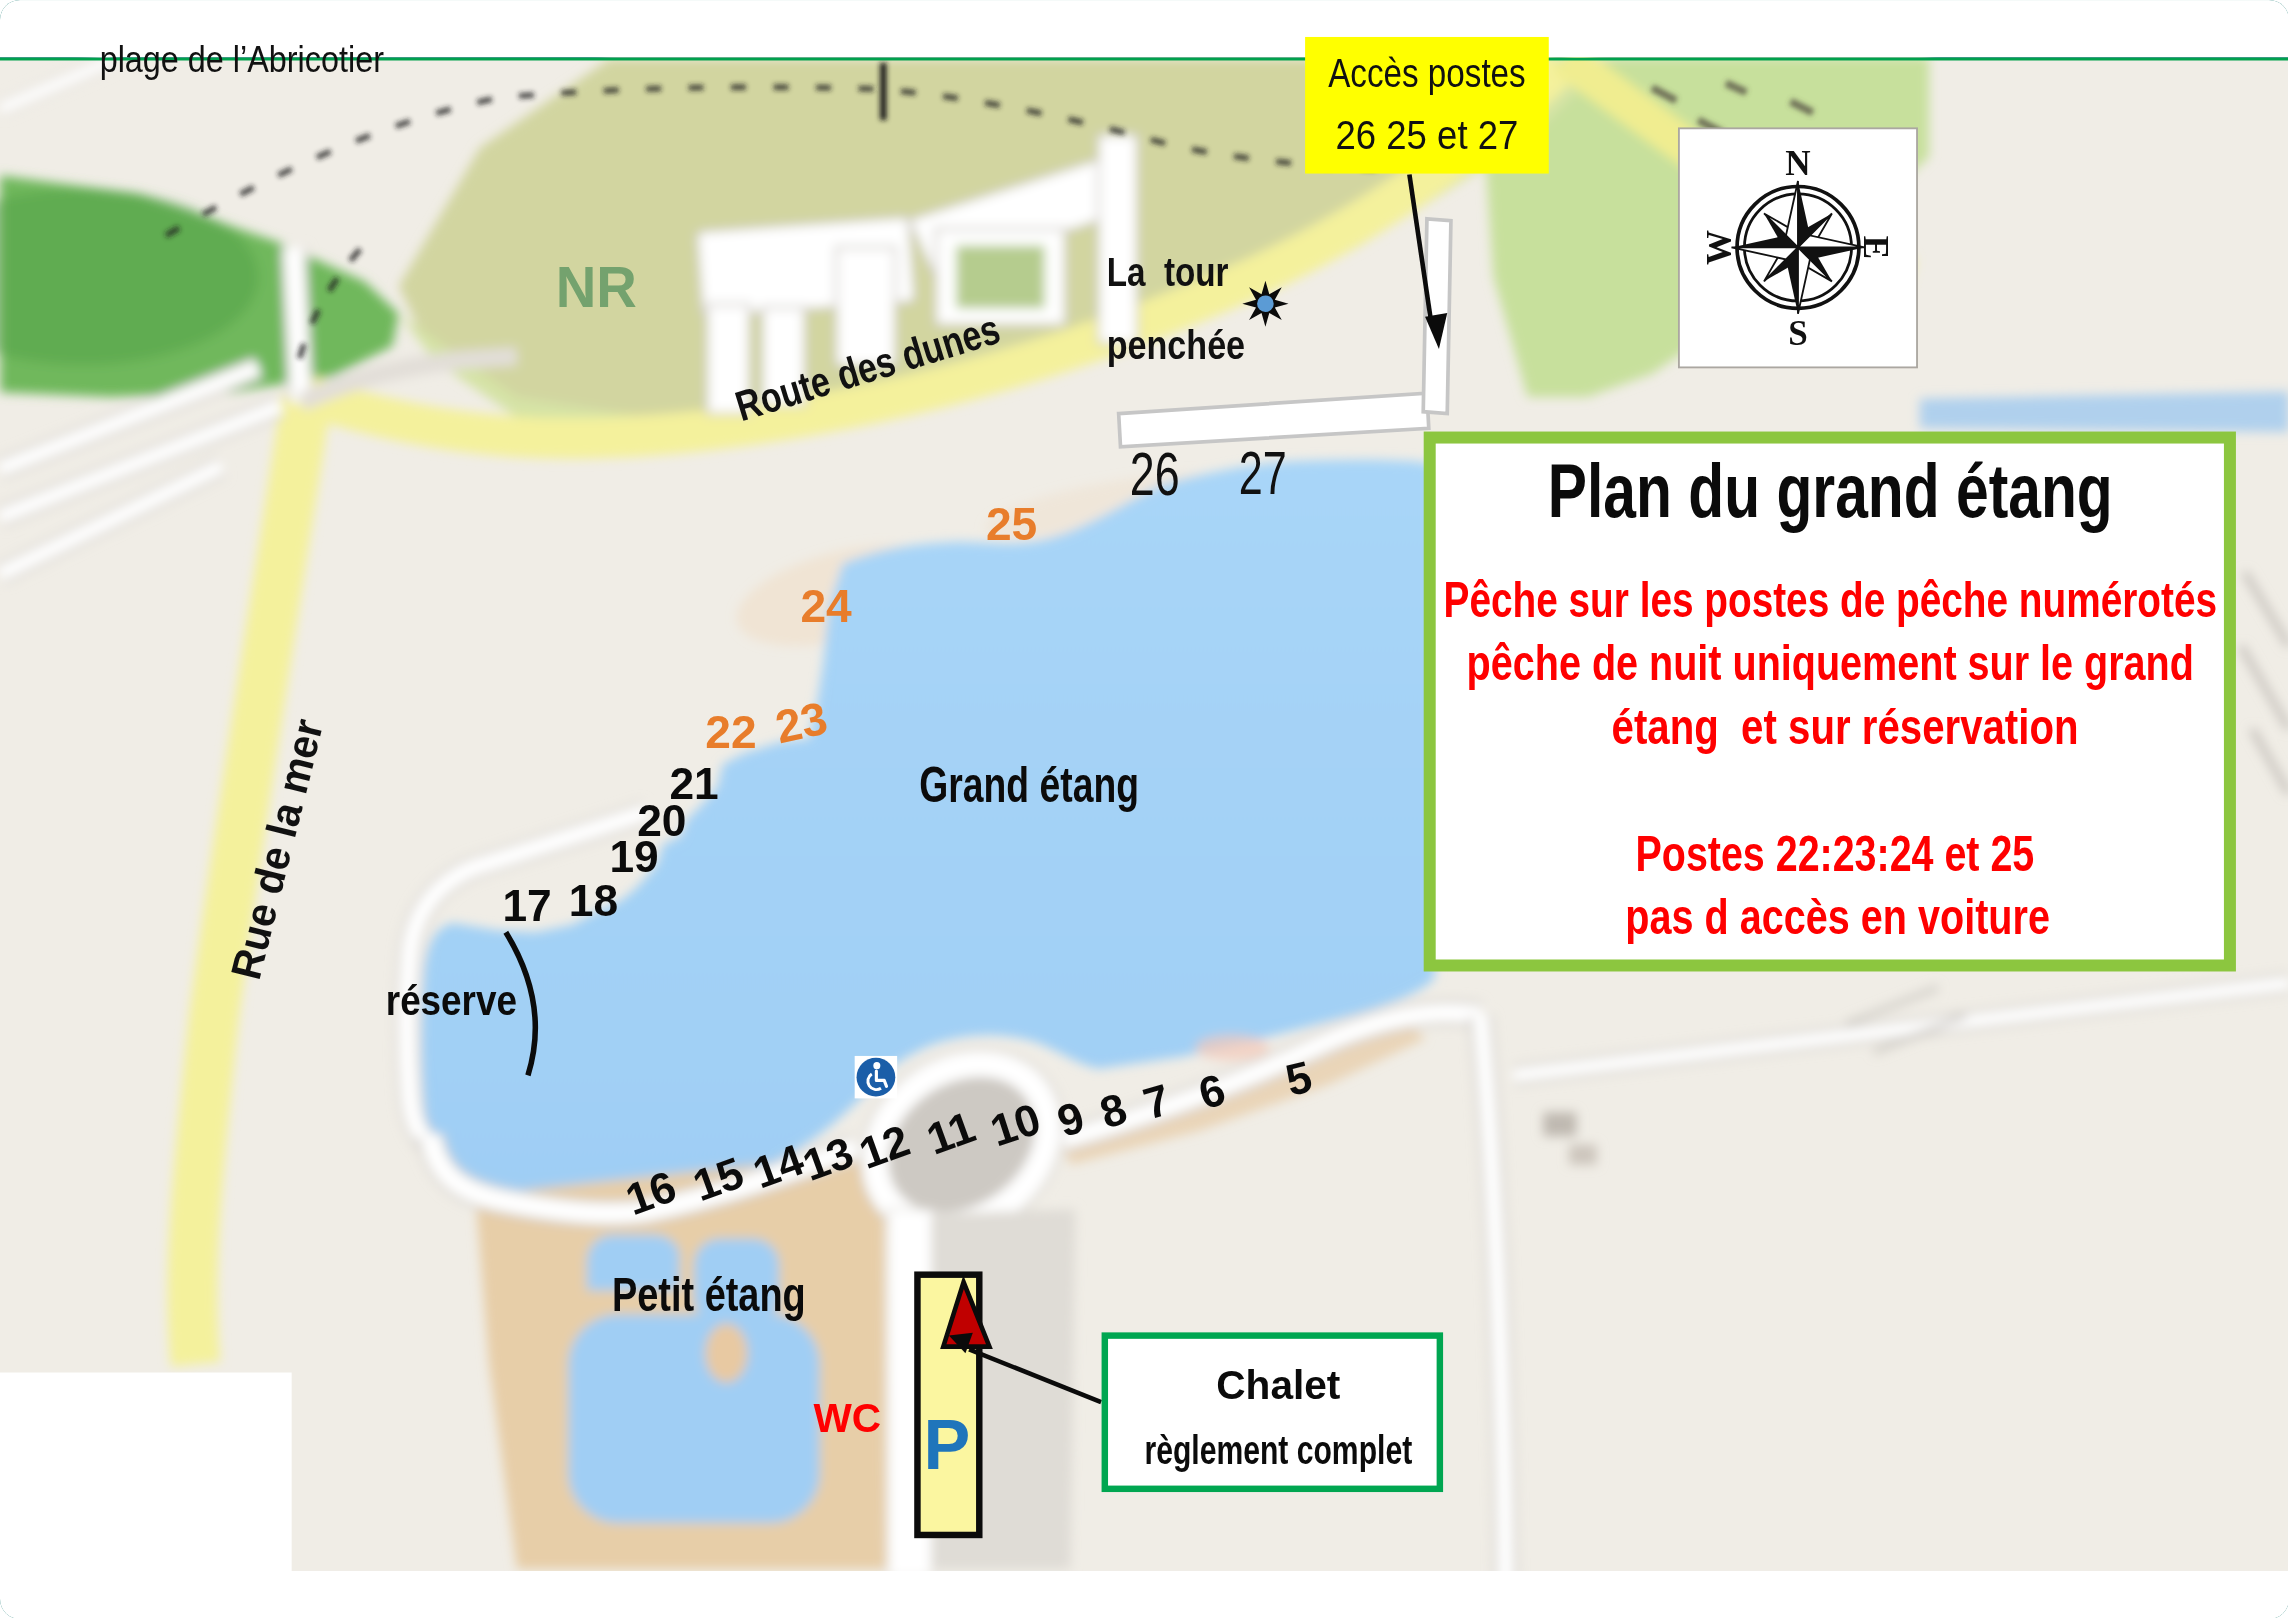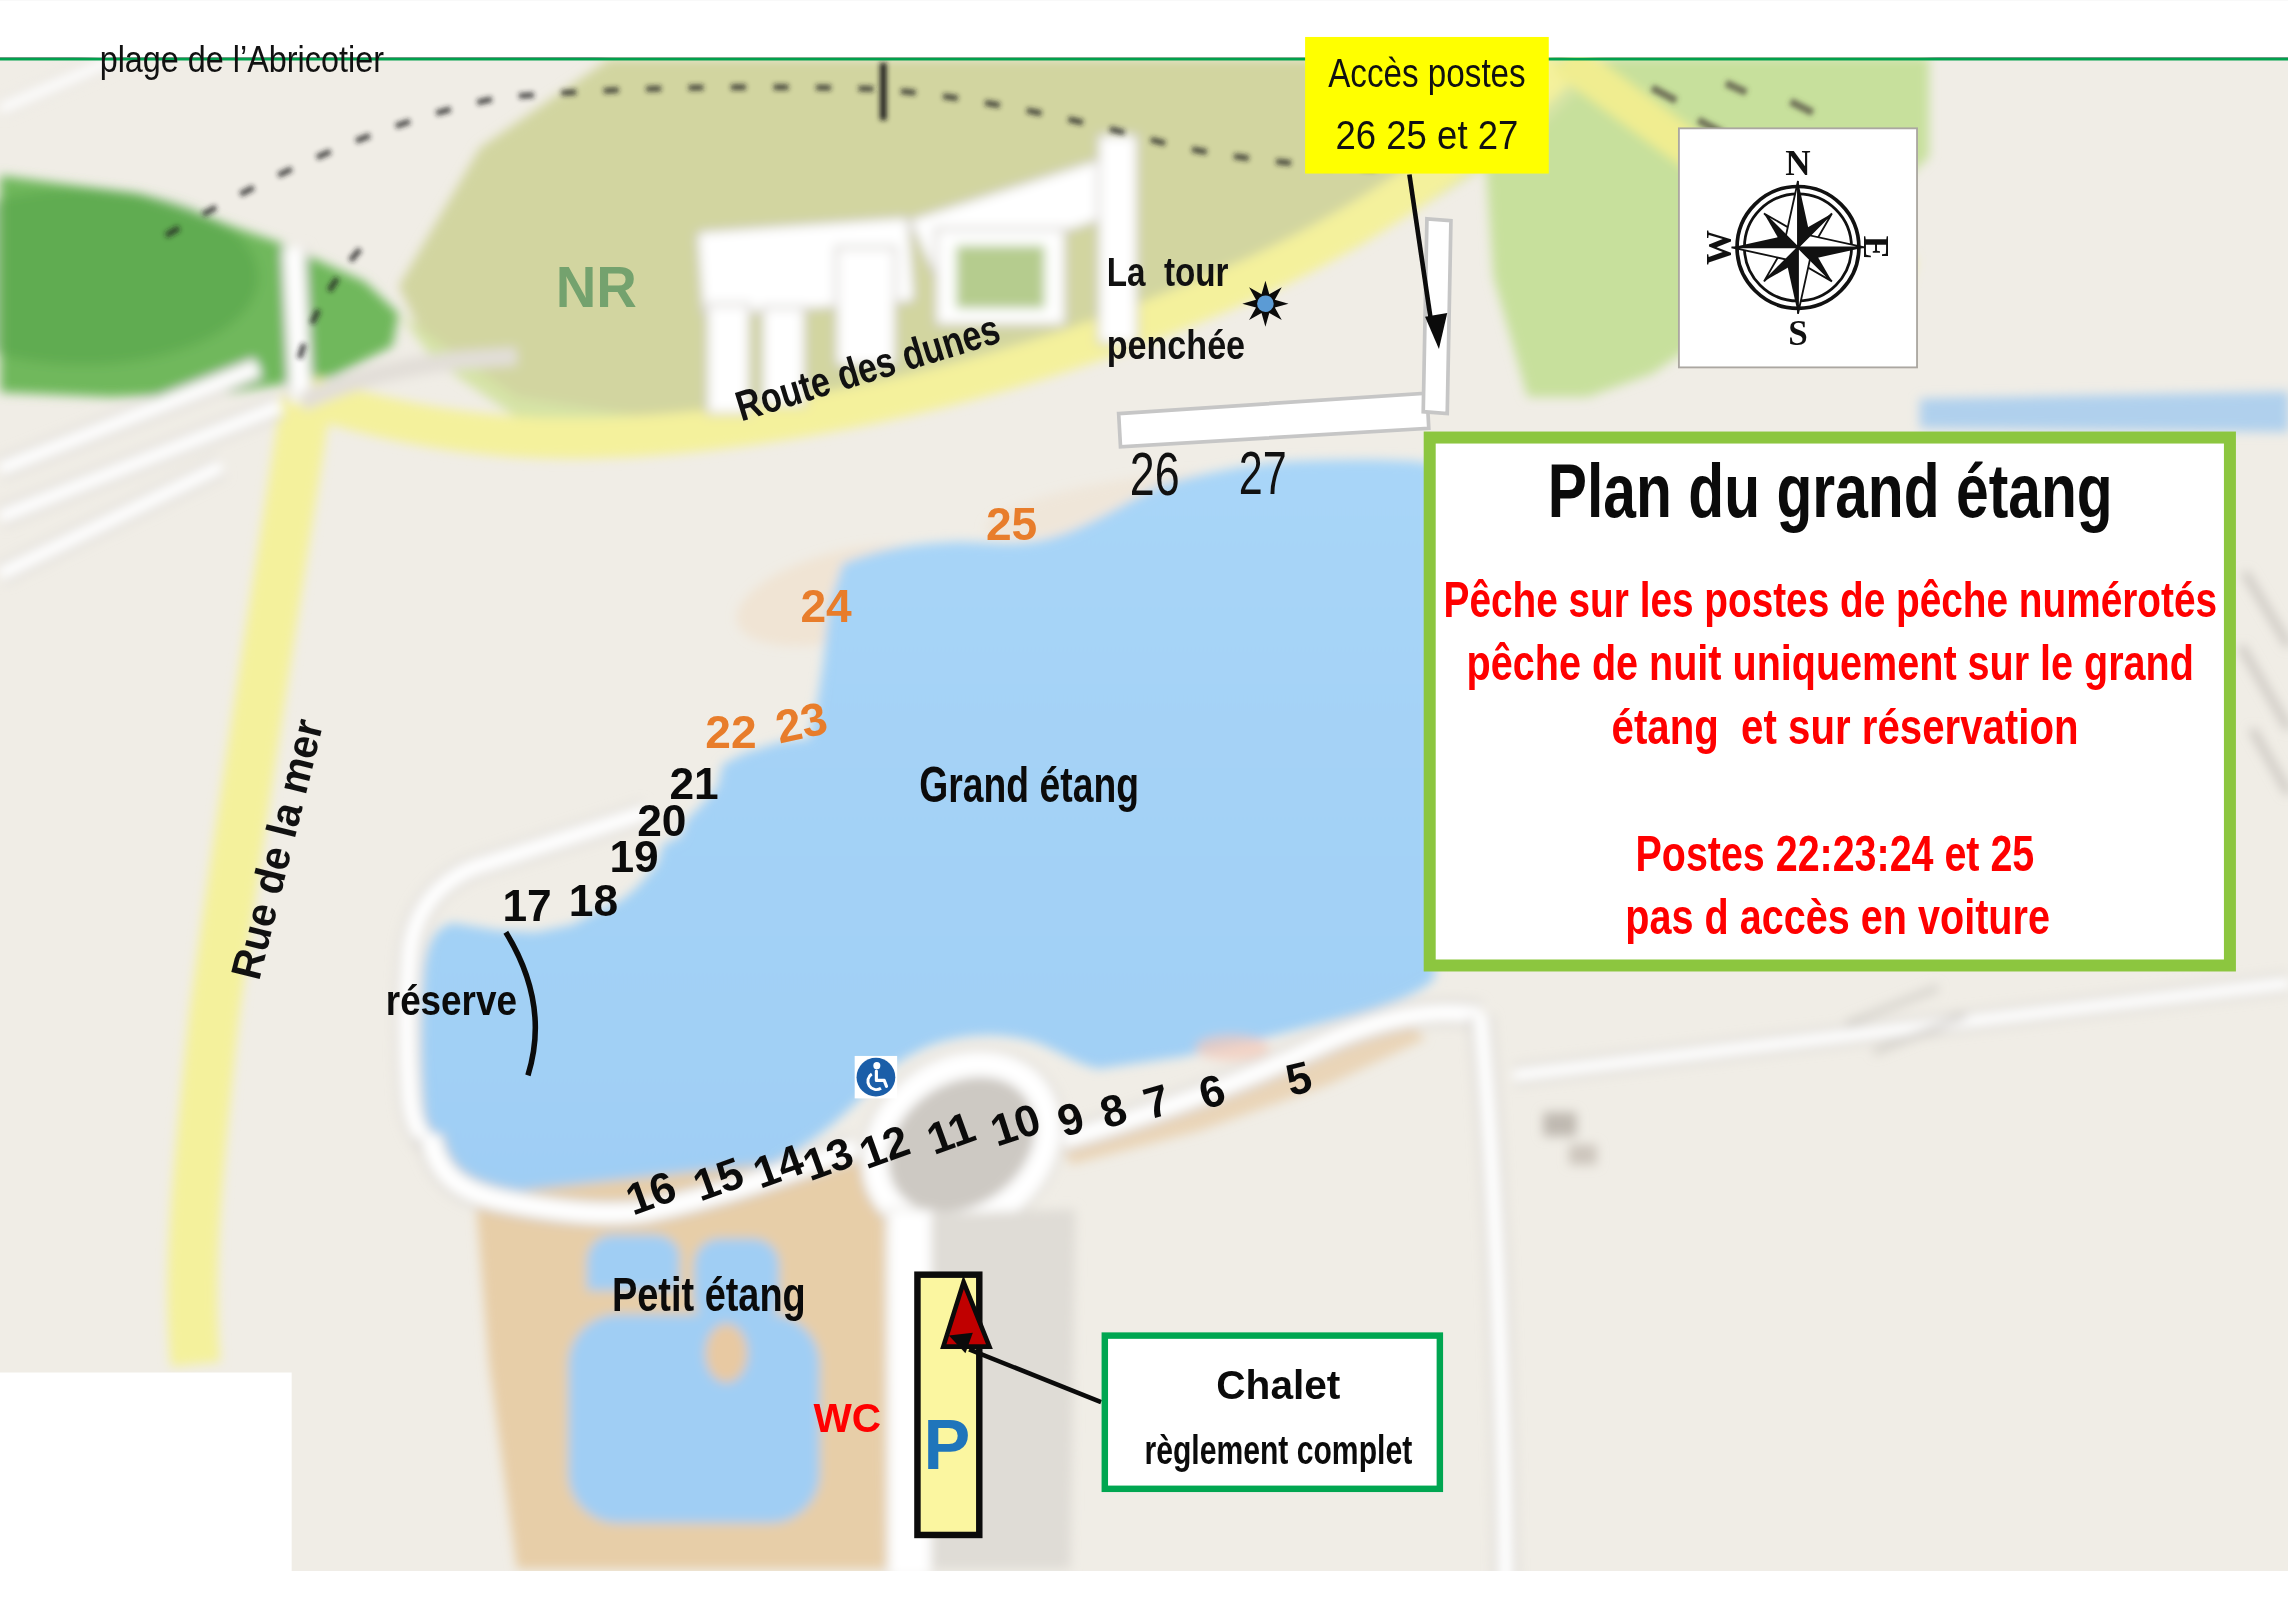--- a/index.html
+++ b/index.html
@@ -1,17 +1,17 @@
 <!DOCTYPE html>
 <html style="font-size:14.8px"><head>
 <meta charset="utf-8">
 <style>
 html,body{margin:0;padding:0;background:#fff;}
-#page{position:relative;width:2289px;height:1619px;overflow:hidden;background:#737373;
-font-family:"Liberation Sans",sans-serif;}
+#page{position:relative;width:2289px;height:1619px;overflow:hidden;background:#0f766e;
+font-family:"Liberation Sans",sans-serif;border-radius:20px;}
 svg{position:absolute;left:0;top:0;}
 </style>
 </head>
 <body>
 <div id="page">
 <svg width="2289" height="1619" viewBox="0 0 2480 1754">
 <defs>
 <filter id="b6" x="-20%" y="-20%" width="140%" height="140%">
           <feGaussianBlur stdDeviation="6"></feGaussianBlur>
         </filter>

